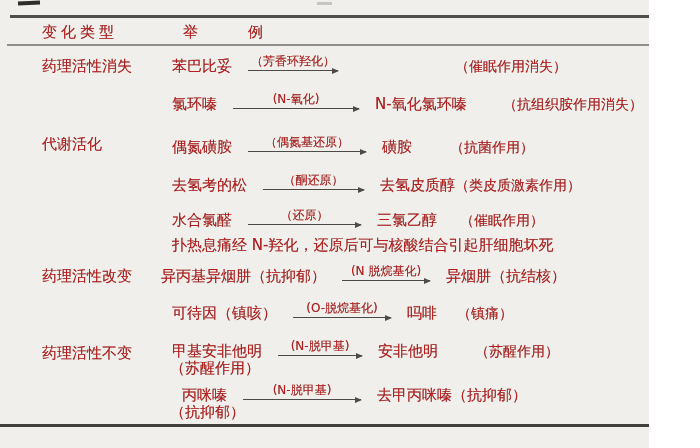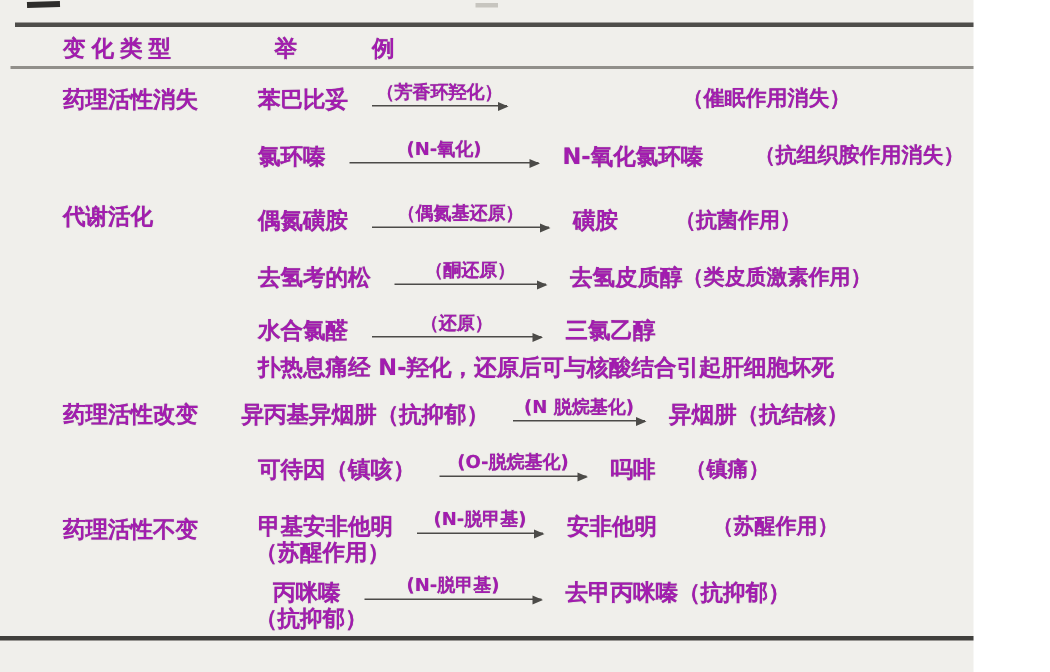--- a/index.html
+++ b/index.html
@@ -1,24 +1,23 @@
 <!DOCTYPE html>
 <html><head>
 <meta charset="utf-8">
 <style>
   html,body{margin:0;padding:0;}
   .page{
     position:relative;
     width:649px;height:448px;
     background:#f0efeb;
     font-family:"DejaVu Sans",sans-serif;
-    color:#a21caf;
+    color:#b91c1c;
     overflow:hidden;
     text-shadow:0 0 0.5px rgba(70,68,64,.55);
-    font-weight:bold;
   }
   
   .rule{position:absolute;}
   .rule-top{left:10px;top:15px;width:682px;height:3px;background:#4e4d4a;}
   .rule-header{left:7px;top:44px;width:689px;height:2px;background:#918f8a;}
   .rule-bottom{left:0;top:424px;width:698px;height:3px;background:#403f3c;}
   .smudge-a{left:18px;top:1px;width:22px;height:4px;background:#2e2d2b;transform:rotate(-2deg);}
   .smudge-b{left:317px;top:2px;width:15px;height:3px;background:#c7c5bf;}
   
   .hdr{position:absolute;top:23px;font-size:15px;white-space:nowrap;}
@@ -111,20 +110,21 @@
     <span class="drug">去氢皮质醇</span>
     <span class="effect">（类皮质激素作用）</span>
   </div>
 
   <div class="rxn r4">
     <span class="drug">水合氯醛</span>
     <span class="arrow">
         <span class="lbl">（还原）</span>
       </span>
     <span class="drug">三氯乙醇</span>
+    <span class="effect">（催眠作用）</span>
   </div>
 
   <div class="tox">扑热息痛经 N-羟化，还原后可与核酸结合引起肝细胞坏死</div>
 
   <div class="rxn r5">
     <span class="drug">异丙基异烟肼（抗抑郁）</span>
     <span class="arrow">
         <span class="lbl">(N 脱烷基化)</span>
       </span>
     <span class="drug">异烟肼（抗结核）</span>

